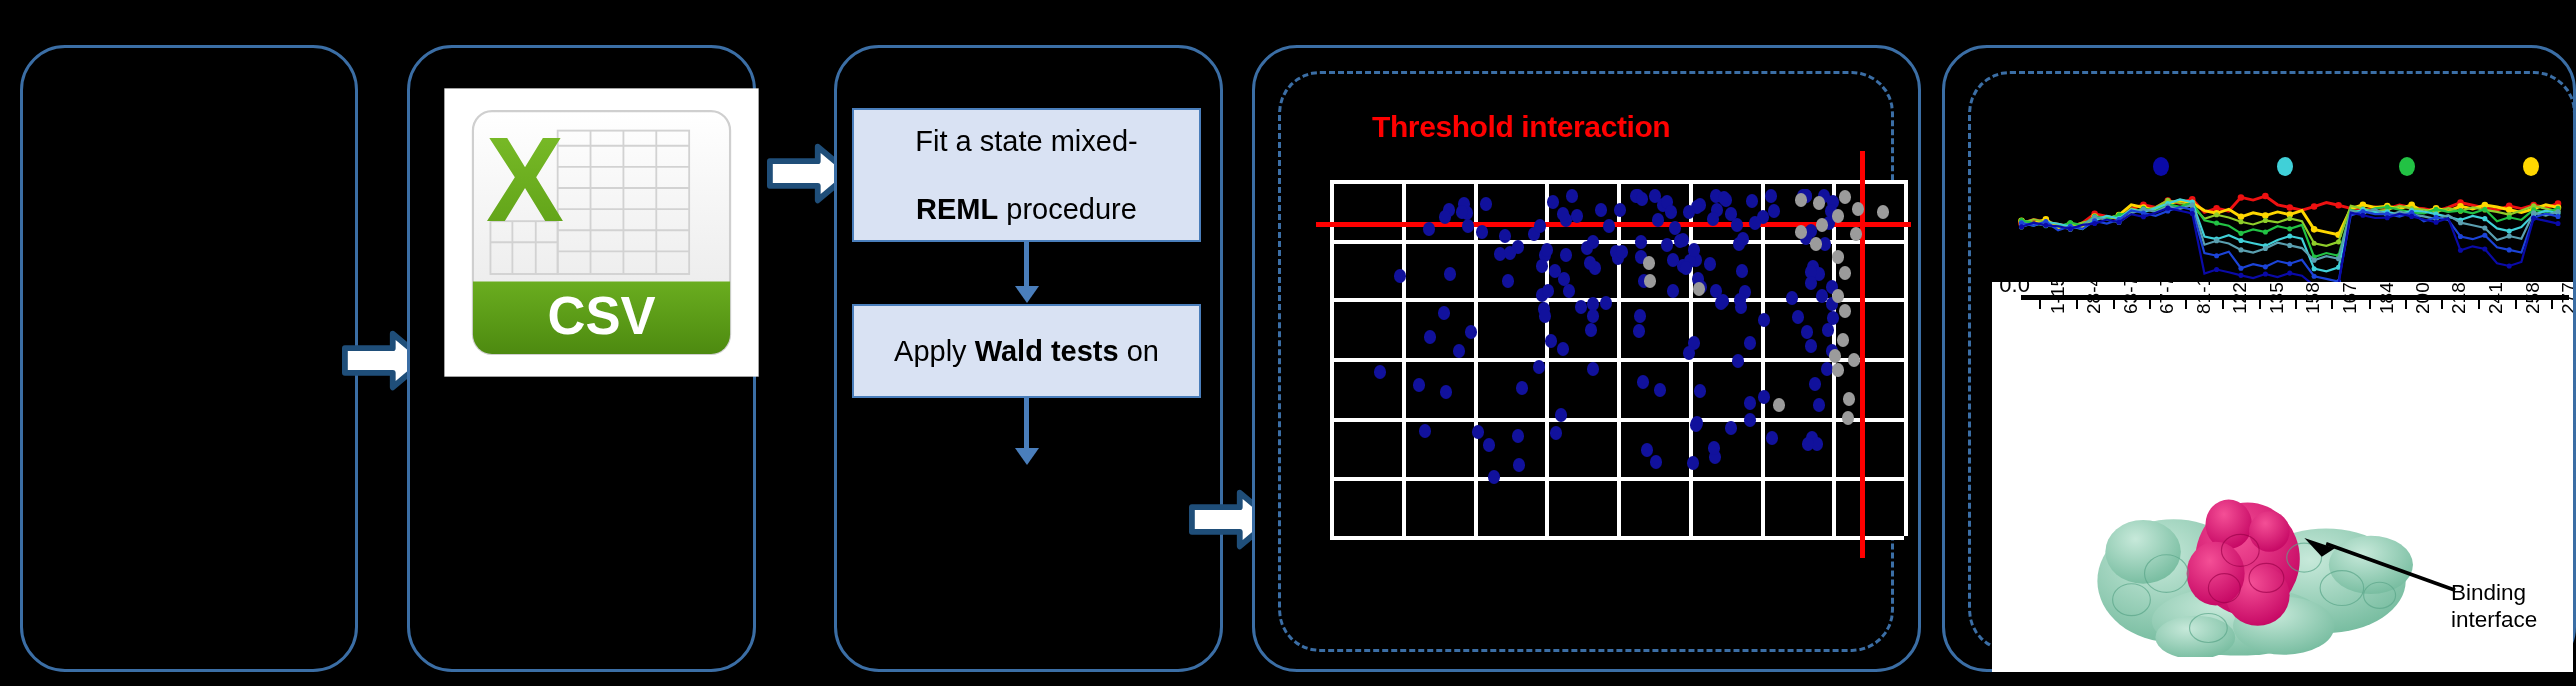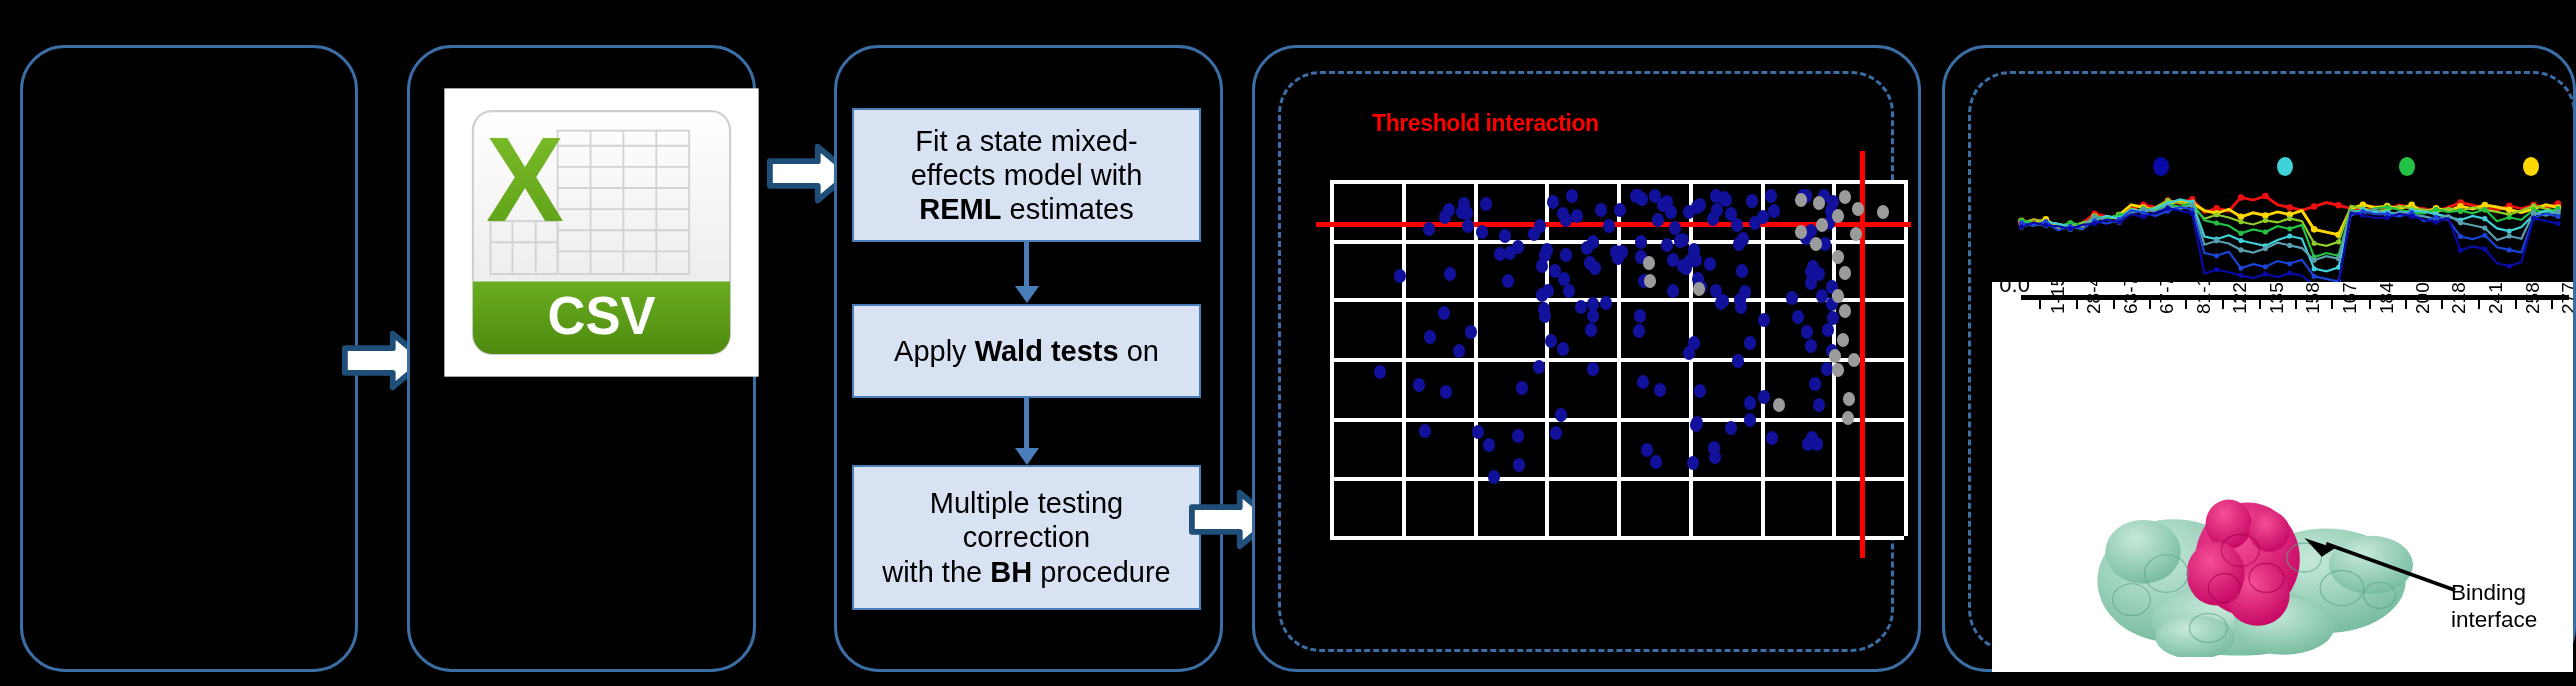--- a/index.html
+++ b/index.html
@@ -51,21 +51,21 @@
   #scatter-wrap{position:absolute;left:1330px;top:180px;width:574px;height:356px;}
   #scatter-plot{position:absolute;inset:0;background:#000;}
   .grid-v,.grid-h{position:absolute;background:#ffffff;}
   .grid-v{width:3.6px;top:0;bottom:0;}
   .grid-h{height:3.6px;left:0;right:0;}
   .thresh-h{position:absolute;left:-14.5px;right:-7.3px;height:5.1px;background:#ff0000;}
   .thresh-v{position:absolute;top:-29px;bottom:-22px;width:5.1px;background:#ff0000;}
   .dot{position:absolute;width:12.4px;height:14px;border-radius:50%;}
   .dot.b{background:#11119c;}
   .dot.g{background:#9b9b9b;}
-  #thresh-int-label{position:absolute;left:1372px;top:110px;color:#ff0000;font-size:23px;font-weight:bold;
+  #thresh-int-label{position:absolute;left:1372px;top:110px;color:#ff0000;font-size:30px;font-weight:bold;
         font-family:"Liberation Sans",sans-serif;letter-spacing:-0.4px;}
   #thresh-state-label{position:absolute;left:1874px;top:318px;color:#ff0000;font-size:23px;font-weight:bold;
         transform:rotate(90deg);transform-origin:left top;white-space:nowrap;}
 
   
   #line-chart{position:absolute;left:1992px;top:180px;width:581px;height:116px;}
   #legend-dots{position:absolute;left:1992px;top:154px;width:581px;height:25px;}
   .legdot{position:absolute;width:16px;height:19px;border-radius:50%;}
 
   
@@ -140,44 +140,37 @@
     <svg width="87" height="63" viewBox="0 0 120 86">
       <path d="M4 26 L70 26 L70 6 L114 43 L70 80 L70 60 L4 60 Z" fill="#ffffff" stroke="#1f4e79" stroke-width="8" stroke-linejoin="round"></path>
     </svg>
   </div>
 
   <div class="panel" id="panel-3"></div>
 
   <div class="flowbox" id="flow-1">
     <span>
       <span>Fit a state mixed-</span><br>
-      <span>effects model with</span><br>
-      <b>REML</b><span> estimates</span>
+      <br>
+      <b>REML</b><span> procedure</span>
     </span>
   </div>
 
   <div class="vconn" id="vconn-1"></div>
   <div class="vtip" id="vtip-1"></div>
 
   <div class="flowbox" id="flow-2">
     <span>
       <span>Apply </span><b>Wald tests</b><span> on</span><br>
     </span>
   </div>
 
   <div class="vconn" id="vconn-2"></div>
   <div class="vtip" id="vtip-2"></div>
 
-  <div class="flowbox" id="flow-3">
-    <span>
-      <span>Multiple testing</span><br>
-      <span>correction</span><br>
-      <span>with the </span><b>BH</b><span> procedure</span>
-    </span>
-  </div>
 
   <div class="arrow" id="arrow-2">
     <svg width="87" height="63" viewBox="0 0 120 86">
       <path d="M4 26 L70 26 L70 6 L114 43 L70 80 L70 60 L4 60 Z" fill="#ffffff" stroke="#1f4e79" stroke-width="8" stroke-linejoin="round"></path>
     </svg>
   </div>
 
   <div class="panel" id="panel-4"></div>
   <div class="panel-dash" id="panel-4-dash"></div>
 

